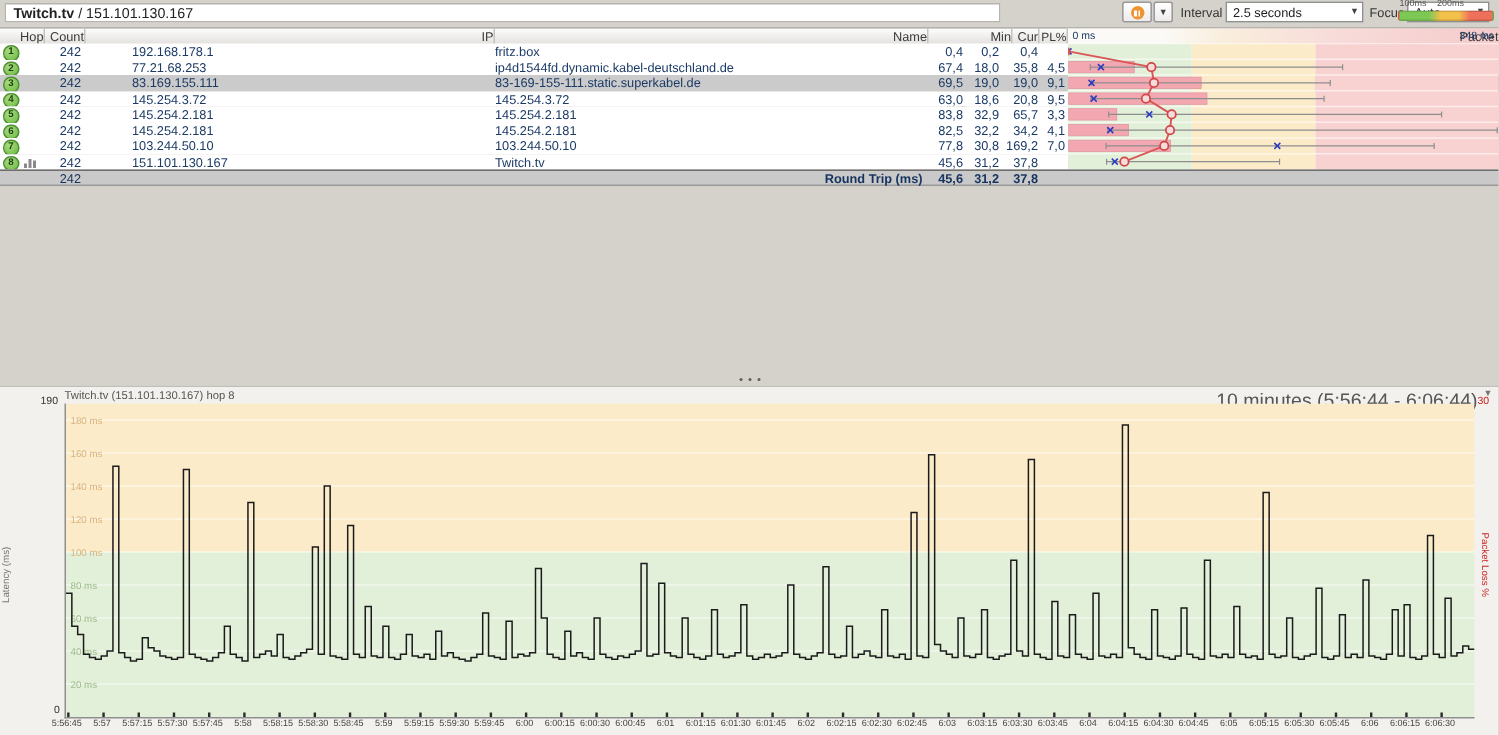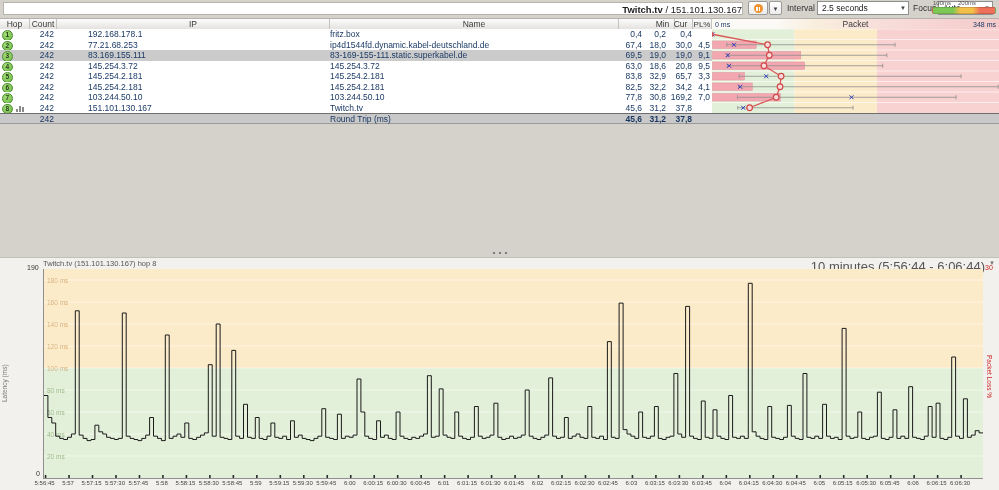--- a/index.html
+++ b/index.html
@@ -4,24 +4,24 @@
 <style>
   html,body{margin:0;padding:0;}
   body{
     width:999px;height:490px;overflow:hidden;position:relative;
     background:#d5d1cb;
     font-family:"Liberation Sans","DejaVu Sans",sans-serif;
     -webkit-font-smoothing:antialiased;
   }
   
   .titlebar{
-    position:absolute;left:3px;top:2px;width:740px;height:13px;
+    position:absolute;left:3px;top:2px;width:664px;height:13px;
     background:#ffffff;border:1px solid #b7b4ae;
     font-size:9.5px;line-height:13px;color:#222;padding-left:5px;box-sizing:border-box;
-    white-space:nowrap;overflow:hidden;text-align:right;
+    white-space:nowrap;overflow:hidden;
   }
   .titlebar b{font-weight:bold;}
   
   .tool{position:absolute;top:1px;height:14px;font-size:8.5px;line-height:14px;color:#333;text-align:right;}
   .btn{
     background:linear-gradient(#ffffff,#ececec);border:1px solid #9a9a9a;border-radius:2px;
     box-sizing:border-box;text-align:center;
   }
   .pausebtn{left:748px;width:20px;}
   .pausebtn .pcirc{
@@ -52,21 +52,21 @@
     background:linear-gradient(90deg,#7dc855 0%,#7dc855 32%,#f3c04a 44%,#f3c04a 64%,#ee6f5a 76%,#ee6f5a 100%);
     border:1px solid rgba(0,0,0,.15);
   }
   
   .thead{
     position:absolute;left:0;top:18px;width:999px;height:11px;
     background:linear-gradient(#fcfcfc,#e2e0dd);
     border-top:1px solid #b5b2ad;border-bottom:1px solid #b5b2ad;
     font-size:8.5px;color:#3a3a3a;line-height:11px;
   }
-  .thead .hc{position:absolute;top:0;height:11px;text-align:center;border-right:1px solid #c6c3bf;box-sizing:border-box;}
+  .thead .hc{position:absolute;top:0;height:11px;text-align:right;border-right:1px solid #c6c3bf;box-sizing:border-box;}
   .thead .lat{
     border-right:none;
     background:linear-gradient(90deg,#fbfaf6 0%,#fbfaf6 22%,#f9eedd 36%,#f7dcda 62%,#f5caca 100%);
   }
   .thead .latmin{position:absolute;left:3px;font-size:7px;color:#1b3a66;}
   .thead .latmax{position:absolute;right:3px;font-size:7px;color:#1b3a66;}
   .tbody{position:absolute;left:0;top:29px;width:999px;}
   .trow{position:relative;height:10.5px;background:#fff;font-size:8.5px;line-height:10.5px;color:#1b3a66;white-space:nowrap;}
   .trow.sel{background:#cbcbcb;}
   .cell{position:absolute;top:0;height:10.5px;overflow:hidden;box-sizing:border-box;}
@@ -88,21 +88,21 @@
   .bars-icon i:nth-child(1){left:0;height:3px;}
   .bars-icon i:nth-child(2){left:3px;height:6px;}
   .bars-icon i:nth-child(3){left:6px;height:4.5px;}
   .latsvg{position:absolute;left:712px;top:29px;}
   .sumrow{
     position:absolute;left:0;top:113px;width:999px;height:11px;
     background:#c9c9c9;border-top:1px solid #6e6e6e;border-bottom:1px solid #9a9a9a;
     font-size:8.5px;line-height:10px;color:#16335f;box-sizing:border-box;
   }
   .sumrow .cell{height:10px;line-height:10px;}
-  .sumrow .rt{font-weight:normal;padding-right:4px;}
+  .sumrow .rt{font-weight:bold;text-align:right;padding-right:4px;}
   .sumrow .focus{left:712px;width:285px;text-align:right;font-size:8px;color:#16335f;}
   
   .splitter{position:absolute;left:0;top:249px;width:999px;height:8px;text-align:center;}
   .splitter .dots{display:inline-block;margin-top:3px;}
   .splitter .dots i{display:inline-block;width:2px;height:2px;border-radius:50%;background:#5d5d5d;margin:0 2px;vertical-align:top;}
   
   .gpanel{position:absolute;left:0;top:257px;width:999px;height:233px;background:#f2f1ed;border-top:1px solid #c2bfba;}
   .gtitle{position:absolute;left:43px;top:1px;font-size:7.5px;color:#555;}
   .grange{position:absolute;right:14px;top:1px;font-size:13px;color:#555;}
   .grange-dd{position:absolute;right:4px;top:2px;font-size:6px;color:#777;}
@@ -171,21 +171,21 @@
     </div>
     <div class="trow">
       <div class="cell c-hop">
         <span class="hopcirc">2</span>
       </div>
       <div class="cell c-count">242</div>
       <div class="cell c-ip">77.21.68.253</div>
       <div class="cell c-name">ip4d1544fd.dynamic.kabel-deutschland.de</div>
       <div class="cell c-avg">67,4</div>
       <div class="cell c-min">18,0</div>
-      <div class="cell c-cur">30,0</div>
+      <div class="cell c-cur">35,8</div>
       <div class="cell c-pl">4,5</div>
     </div>
     <div class="trow sel">
       <div class="cell c-hop">
         <span class="hopcirc">3</span>
       </div>
       <div class="cell c-count">242</div>
       <div class="cell c-ip">83.169.155.111</div>
       <div class="cell c-name">83-169-155-111.static.superkabel.de</div>
       <div class="cell c-avg">69,5</div>

